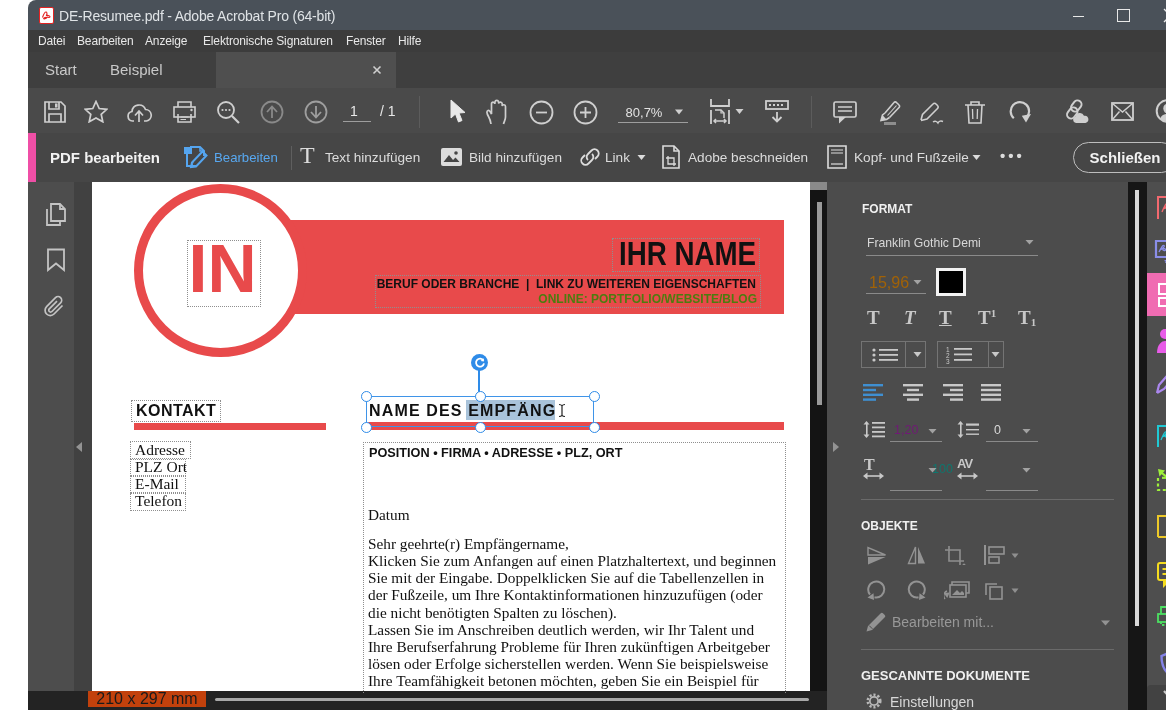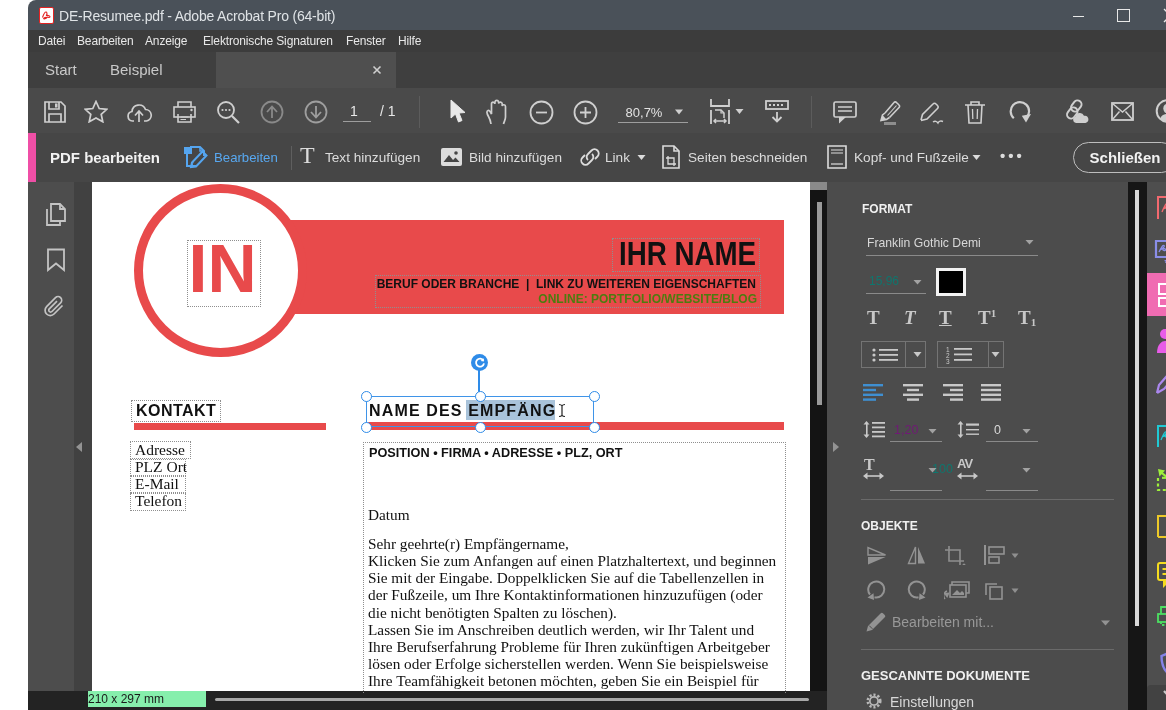--- a/index.html
+++ b/index.html
@@ -225,21 +225,21 @@
         <path d="M21.5 18 L21.5 25 M18 21.5 L25 21.5" stroke="#cfcfcf" stroke-width="2.4"></path>
       </svg>
   </div>
 
   <div class="abs" style="left:22px;top:149px;color:#f2f2f2;font-size:15px;font-weight:bold;">PDF bearbeiten</div>
   <div class="abs" style="left:186px;top:150px;color:#58a8f0;font-size:13.2px;">Bearbeiten</div>
   <div class="abs" style="left:263px;top:146px;width:1px;height:24px;background:#5f5f5f;"></div>
   <div class="abs" style="left:297px;top:150px;color:#dcdcdc;font-size:13.6px;">Text hinzufügen</div>
   <div class="abs" style="left:441px;top:150px;color:#dcdcdc;font-size:13.6px;">Bild hinzufügen</div>
   <div class="abs" style="left:577px;top:150px;color:#dcdcdc;font-size:13.6px;">Link</div>
-  <div class="abs" style="left:660px;top:150px;color:#dcdcdc;font-size:13.6px;">Seiten beschneiden</div>
+  <div class="abs" style="left:660px;top:150px;color:#dcdcdc;font-size:13.6px;">Adobe beschneiden</div>
   <div class="abs" style="left:826px;top:150px;color:#dcdcdc;font-size:13.6px;">Kopf- und Fußzeile</div>
   <div class="abs" style="left:972px;top:147px;color:#dcdcdc;font-size:15px;font-weight:bold;letter-spacing:3px;">•••</div>
   <div class="abs" style="left:1045px;top:142px;width:102px;height:29px;border:1.5px solid #bdbdbd;border-radius:16px;color:#f2f2f2;font-size:15px;font-weight:bold;text-align:center;line-height:29px;">Schließen</div>
   <div id="ebicons">
 
     <svg class="abs" style="left:155px;top:144px" width="26" height="26" viewBox="0 0 26 26">
         <g fill="none" stroke="#55a5ef" stroke-width="2">
           <path d="M4 6 L4 22 L13 22"></path>
           <path d="M7 3 L17 3 L21 7 L21 12"></path>
           <path d="M17 3 L17 7 L21 7" stroke-width="1.5"></path>
@@ -363,21 +363,21 @@
     <div class="abs" style="left:789px;top:202px;width:5px;height:203px;background:#9a9a9a;"></div>
   </div>
 
   <div id="panelcontent">
     <div class="abs" style="left:834px;top:202px;color:#f0f0f0;font-size:12px;font-weight:bold;">FORMAT</div>
     <div class="abs" style="left:839px;top:236px;color:#d8d8d8;font-size:12.2px;">Franklin Gothic Demi</div>
     <svg class="abs" style="left:996px;top:238px" width="11" height="8" viewBox="0 0 11 8">
         <path d="M1.5 2 L5.5 6.5 L9.5 2 Z" fill="#a2a2a2"></path>
       </svg>
     <div class="abs" style="left:838px;top:255px;width:172px;height:1px;background:#8a8a8a;"></div>
-    <div class="abs" style="left:841px;top:274px;color:#0f766e;font-size:12px;">15,96</div>
+    <div class="abs" style="left:841px;top:274px;color:#a16207;font-size:16px;">15,96</div>
     <svg class="abs" style="left:884px;top:278px" width="11" height="8" viewBox="0 0 11 8">
         <path d="M1.5 2 L5.5 6.5 L9.5 2 Z" fill="#a2a2a2"></path>
       </svg>
     <div class="abs" style="left:838px;top:293px;width:60px;height:1px;background:#8a8a8a;"></div>
     <div class="abs" style="left:908px;top:268px;width:30px;height:28px;background:#000;border:3px solid #f2f2f2;box-sizing:border-box;"></div>
 
     <div class="abs Trow" style="left:839px;top:307px;">T</div>
     <div class="abs Trow" style="left:876px;top:307px;font-style:italic;">T</div>
     <div class="abs Trow" style="left:911px;top:307px;text-decoration:underline;">T</div>
     <div class="abs Trow" style="left:950px;top:307px;">T<span style="font-size:11px;vertical-align:7px;">1</span></div>
@@ -704,15 +704,15 @@
         </g>
       </svg>
     <svg class="abs" style="left:18px;top:248px" width="20" height="24" viewBox="0 0 20 24">
         <path d="M2 1.5 L18 1.5 L18 22 L10 15.5 L2 22 Z" fill="none" stroke="#c4c4c4" stroke-width="1.8"></path>
       </svg>
     <svg class="abs" style="left:14px;top:295px" width="25" height="24" viewBox="0 0 25 24">
         <path d="M20.5 10.5 L12 19 A5.2 5.2 0 0 1 4.6 11.6 L13.5 2.7 A3.6 3.6 0 0 1 18.6 7.8 L9.9 16.5 A1.8 1.8 0 0 1 7.3 13.9 L15 6.2" fill="none" stroke="#c4c4c4" stroke-width="1.7"></path>
       </svg>
   </div>
 
-  <div class="abs" style="left:60px;top:691px;width:118px;height:16px;background:#86efac;color:#1a1a1a;font-size:12px;text-align:left;line-height:16px;">210 x 297 mm</div>
+  <div class="abs" style="left:60px;top:691px;width:118px;height:16px;background:#c2410c;color:#1a1a1a;font-size:16px;text-align:center;line-height:16px;">210 x 297 mm</div>
   <div class="abs" style="left:187px;top:698px;width:594px;height:3px;background:#a8a8a8;border-radius:2px;"></div>
 </div>
 
 </body></html>

